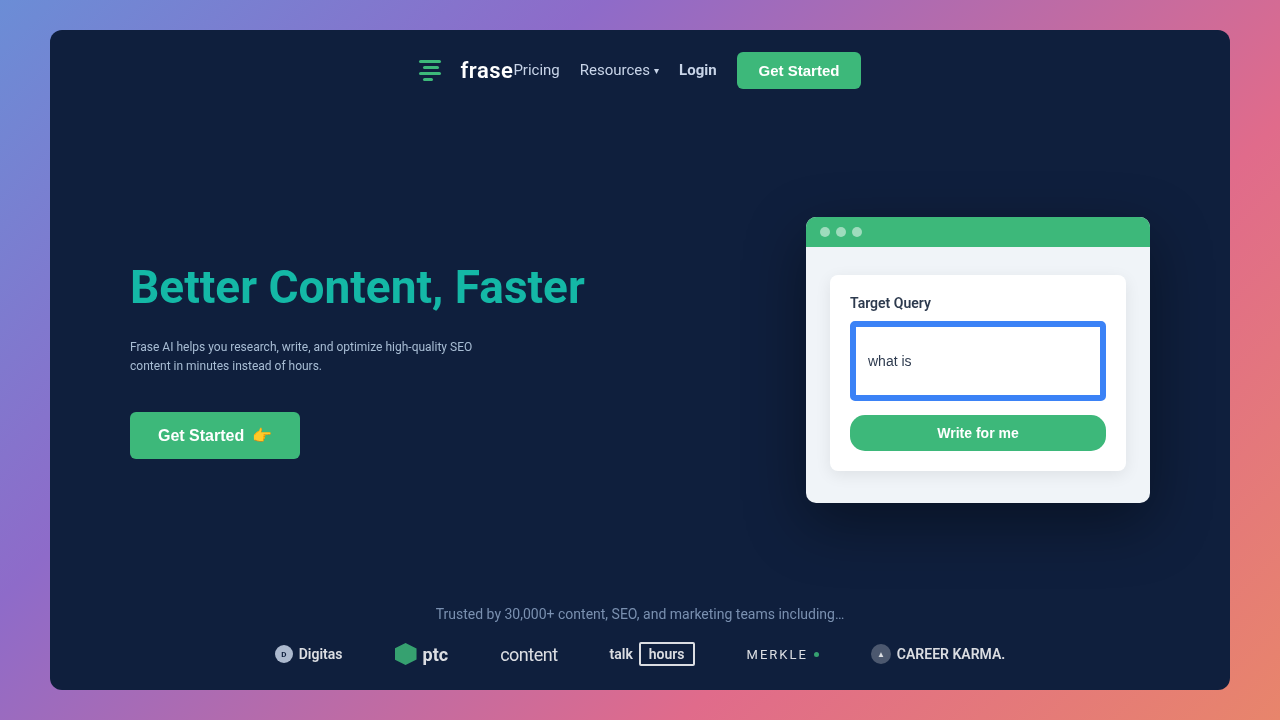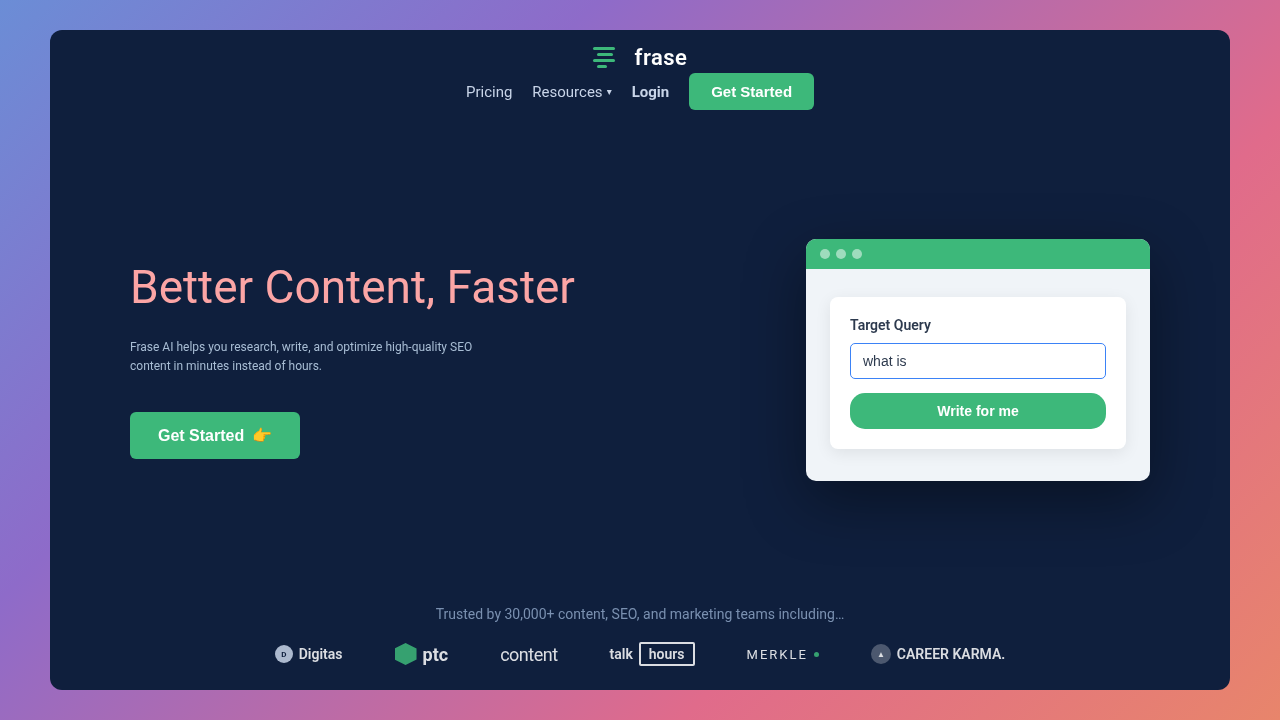--- a/index.html
+++ b/index.html
@@ -22,25 +22,24 @@
       border-radius: 12px;
       display: flex;
       flex-direction: column;
       overflow: hidden;
     }
 
     
     .navbar {
       display: flex;
       align-items: center;
-      justify-content: flex-end;
+      justify-content: center;
       padding: 0 37px;
       height: 80px;
       flex-shrink: 0;
-      flex-direction: column;
     }
 
     .logo-area {
       display: flex;
       align-items: center;
       gap: 10px;
     }
 
     .logo-icon {
       width: 32px;
@@ -123,22 +122,22 @@
       padding: 20px 80px 0 80px;
       flex: 1;
     }
 
     .hero-left {
       max-width: 480px;
     }
 
     .hero-title {
       font-size: 46px;
-      font-weight: 400;
-      color: #fca5a5;
+      font-weight: 700;
+      color: #14b8a6;
       line-height: 1.15;
       margin-bottom: 24px;
     }
 
     .hero-desc {
       font-size: 12px;
       color: #a8bdd4;
       line-height: 1.6;
       margin-bottom: 36px;
       max-width: 380px;
@@ -199,23 +198,23 @@
 
     .query-label {
       font-size: 14px;
       font-weight: 600;
       color: #2d3a4e;
       margin-bottom: 10px;
     }
 
     .query-input {
       width: 100%;
-      border: 1px solid #3b82f6;
+      border: 6px solid #3b82f6;
       border-radius: 5px;
-      padding: 9px 12px;
+      padding: 26px 12px;
       font-size: 14px;
       color: #2d3a4e;
       margin-bottom: 14px;
       background: #fff;
     }
 
     .btn-write {
       width: 100%;
       background: #3db87a;
       color: #ffffff;

